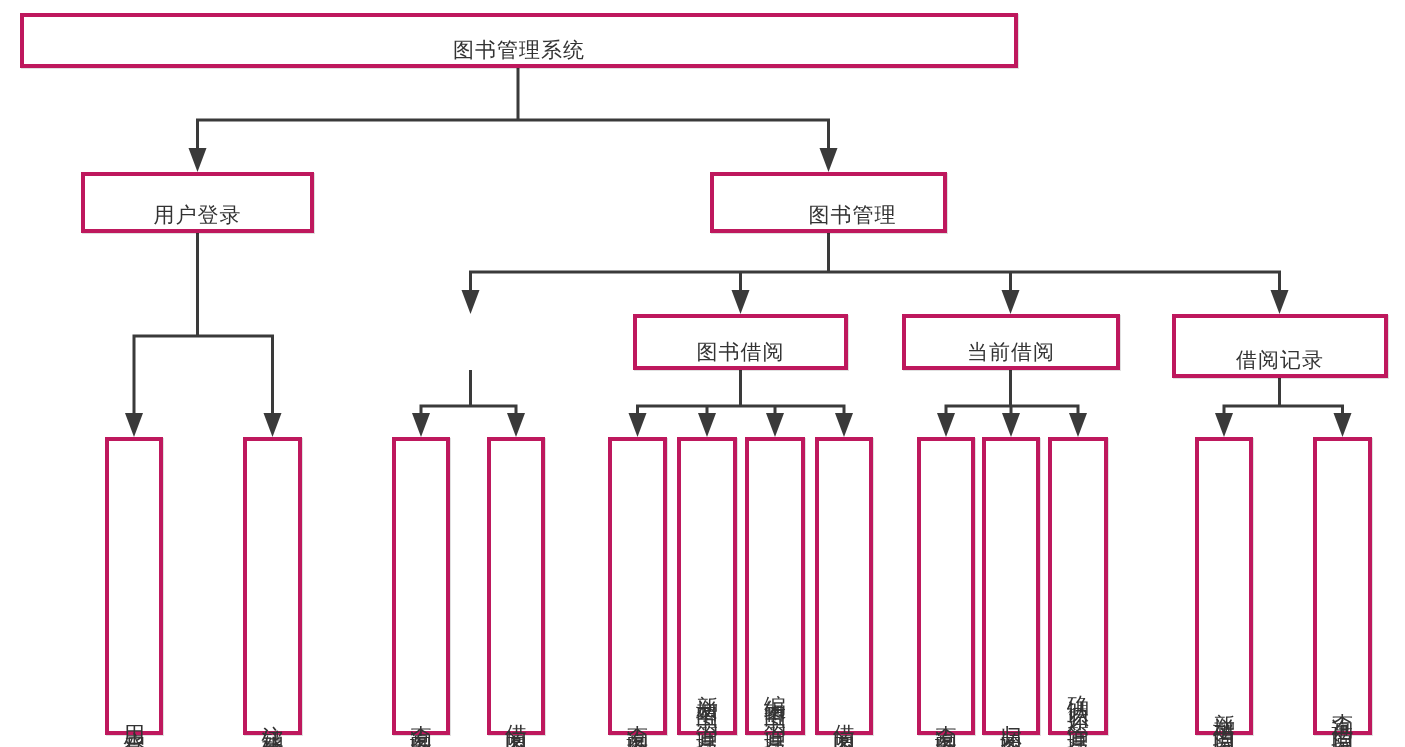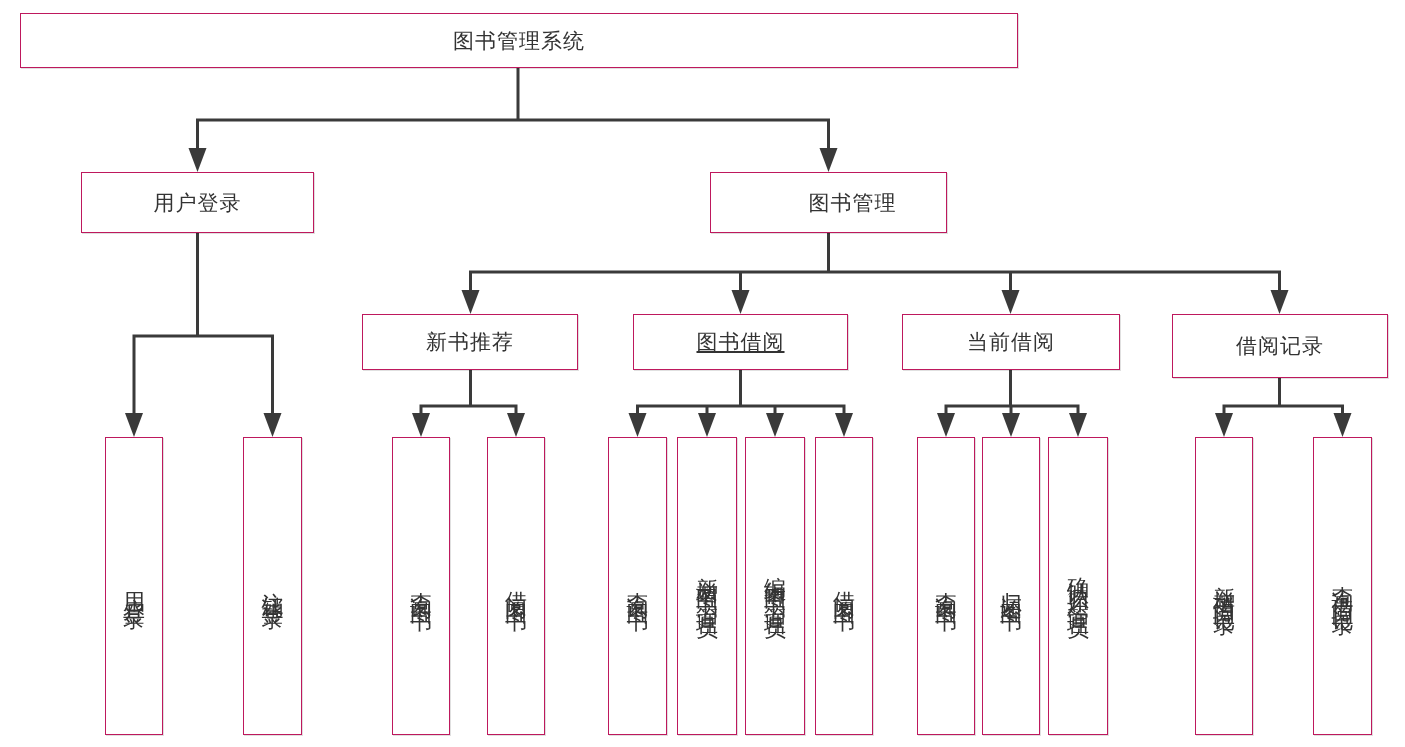--- a/index.html
+++ b/index.html
@@ -17,24 +17,24 @@
   }
   .wires {
     position: absolute;
     left: 0;
     top: 0;
     z-index: 1;
   }
   .node {
     position: absolute;
     box-sizing: border-box;
-    border: 1px solid #be185d;
+    border: 4px solid #be185d;
     background: #ffffff;
     display: flex;
-    align-items: center;
+    align-items: flex-end;
     justify-content: center;
     color: #333333;
     font-size: 21px;
     letter-spacing: 1px;
     z-index: 2;
     box-shadow: 1px 1px 0 rgba(0,0,0,0.12);
   }
   .node.root { font-size: 21px; }
   .vnode span {
     writing-mode: vertical-rl;
@@ -106,24 +106,21 @@
     <span>图书管理系统</span>
   </div>
 
   <div class="node" style="left:81px; top:172px; width:233px; height:61px;">
     <span>用户登录</span>
   </div>
   <div class="node" style="left:710px; top:172px; width:237px; height:61px;padding-left:48px;">
     <span>图书管理</span>
   </div>
 
-  <div class="node" style="left:362px; top:314px; width:216px; height:56px;">
-    <span>新书推荐</span>
-  </div>
-  <div class="node" style="left:633px; top:314px; width:215px; height:56px;text-decoration:underline;">
+  <div class="node" style="left:633px; top:314px; width:215px; height:56px;">
     <span>图书借阅</span>
   </div>
   <div class="node" style="left:902px; top:314px; width:218px; height:56px;">
     <span>当前借阅</span>
   </div>
   <div class="node" style="left:1172px; top:314px; width:216px; height:64px;">
     <span>借阅记录</span>
   </div>
 
   <div class="node vnode" style="left:105px; top:437px; width:58px; height:298px;">

